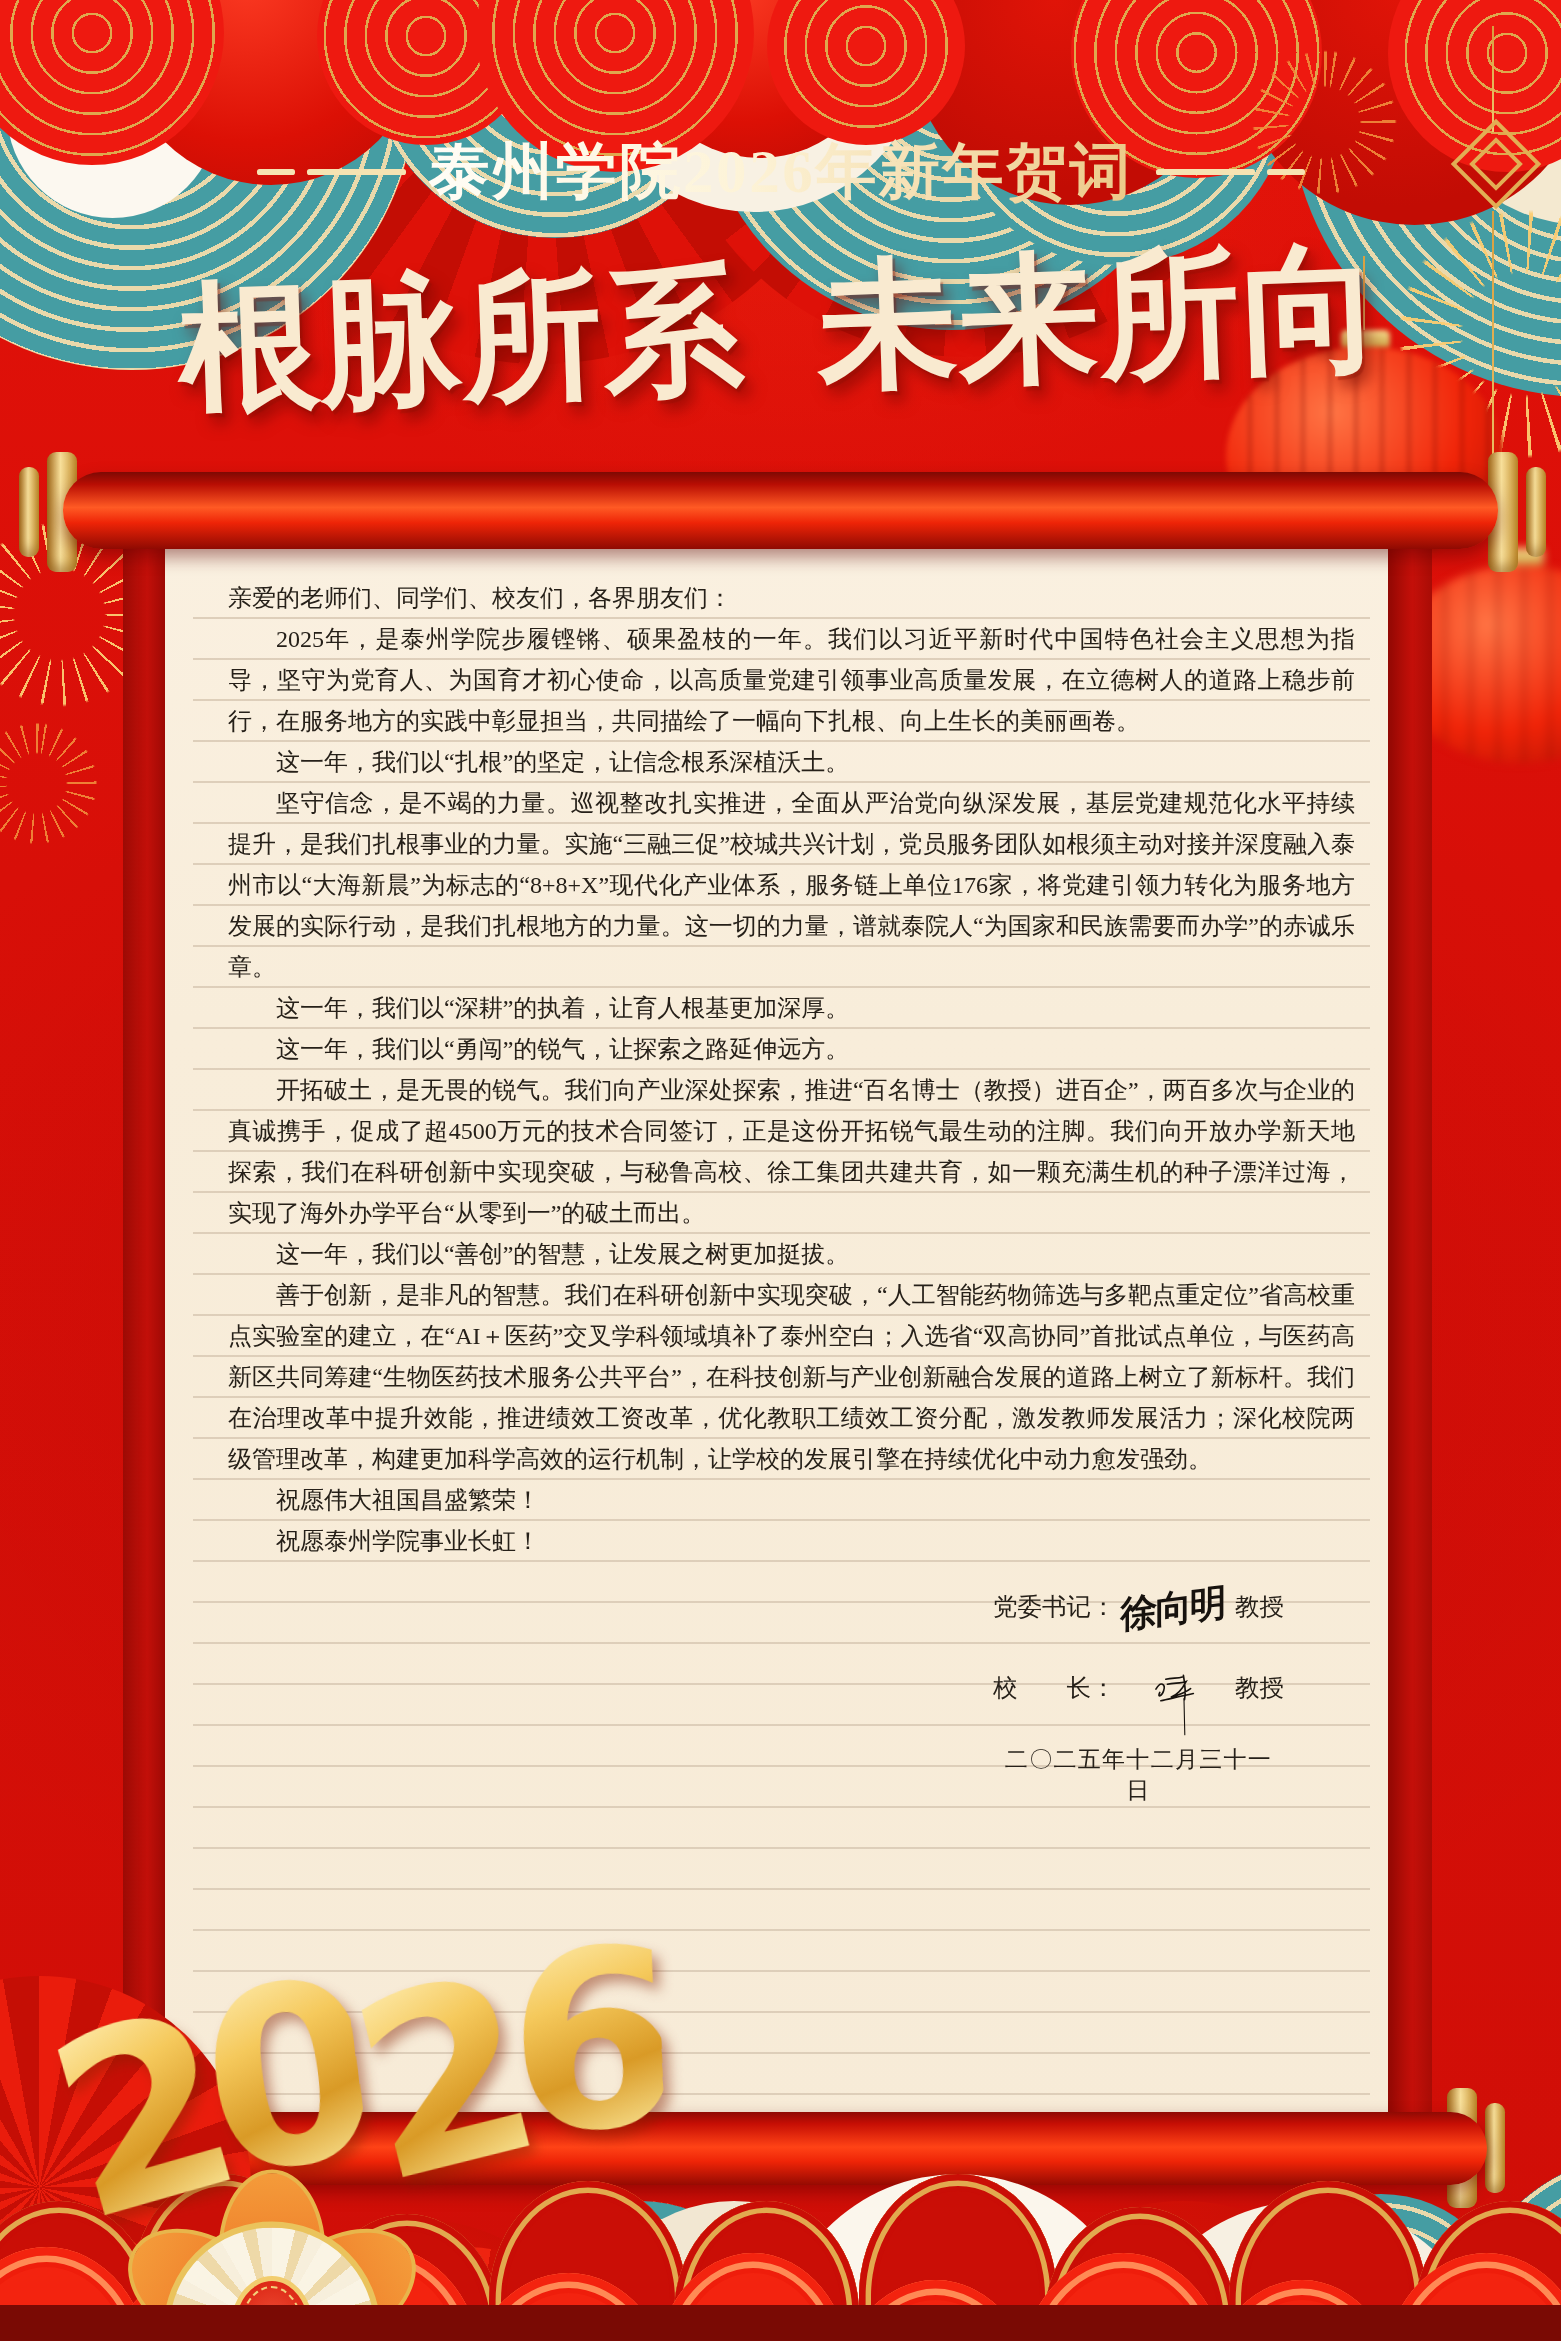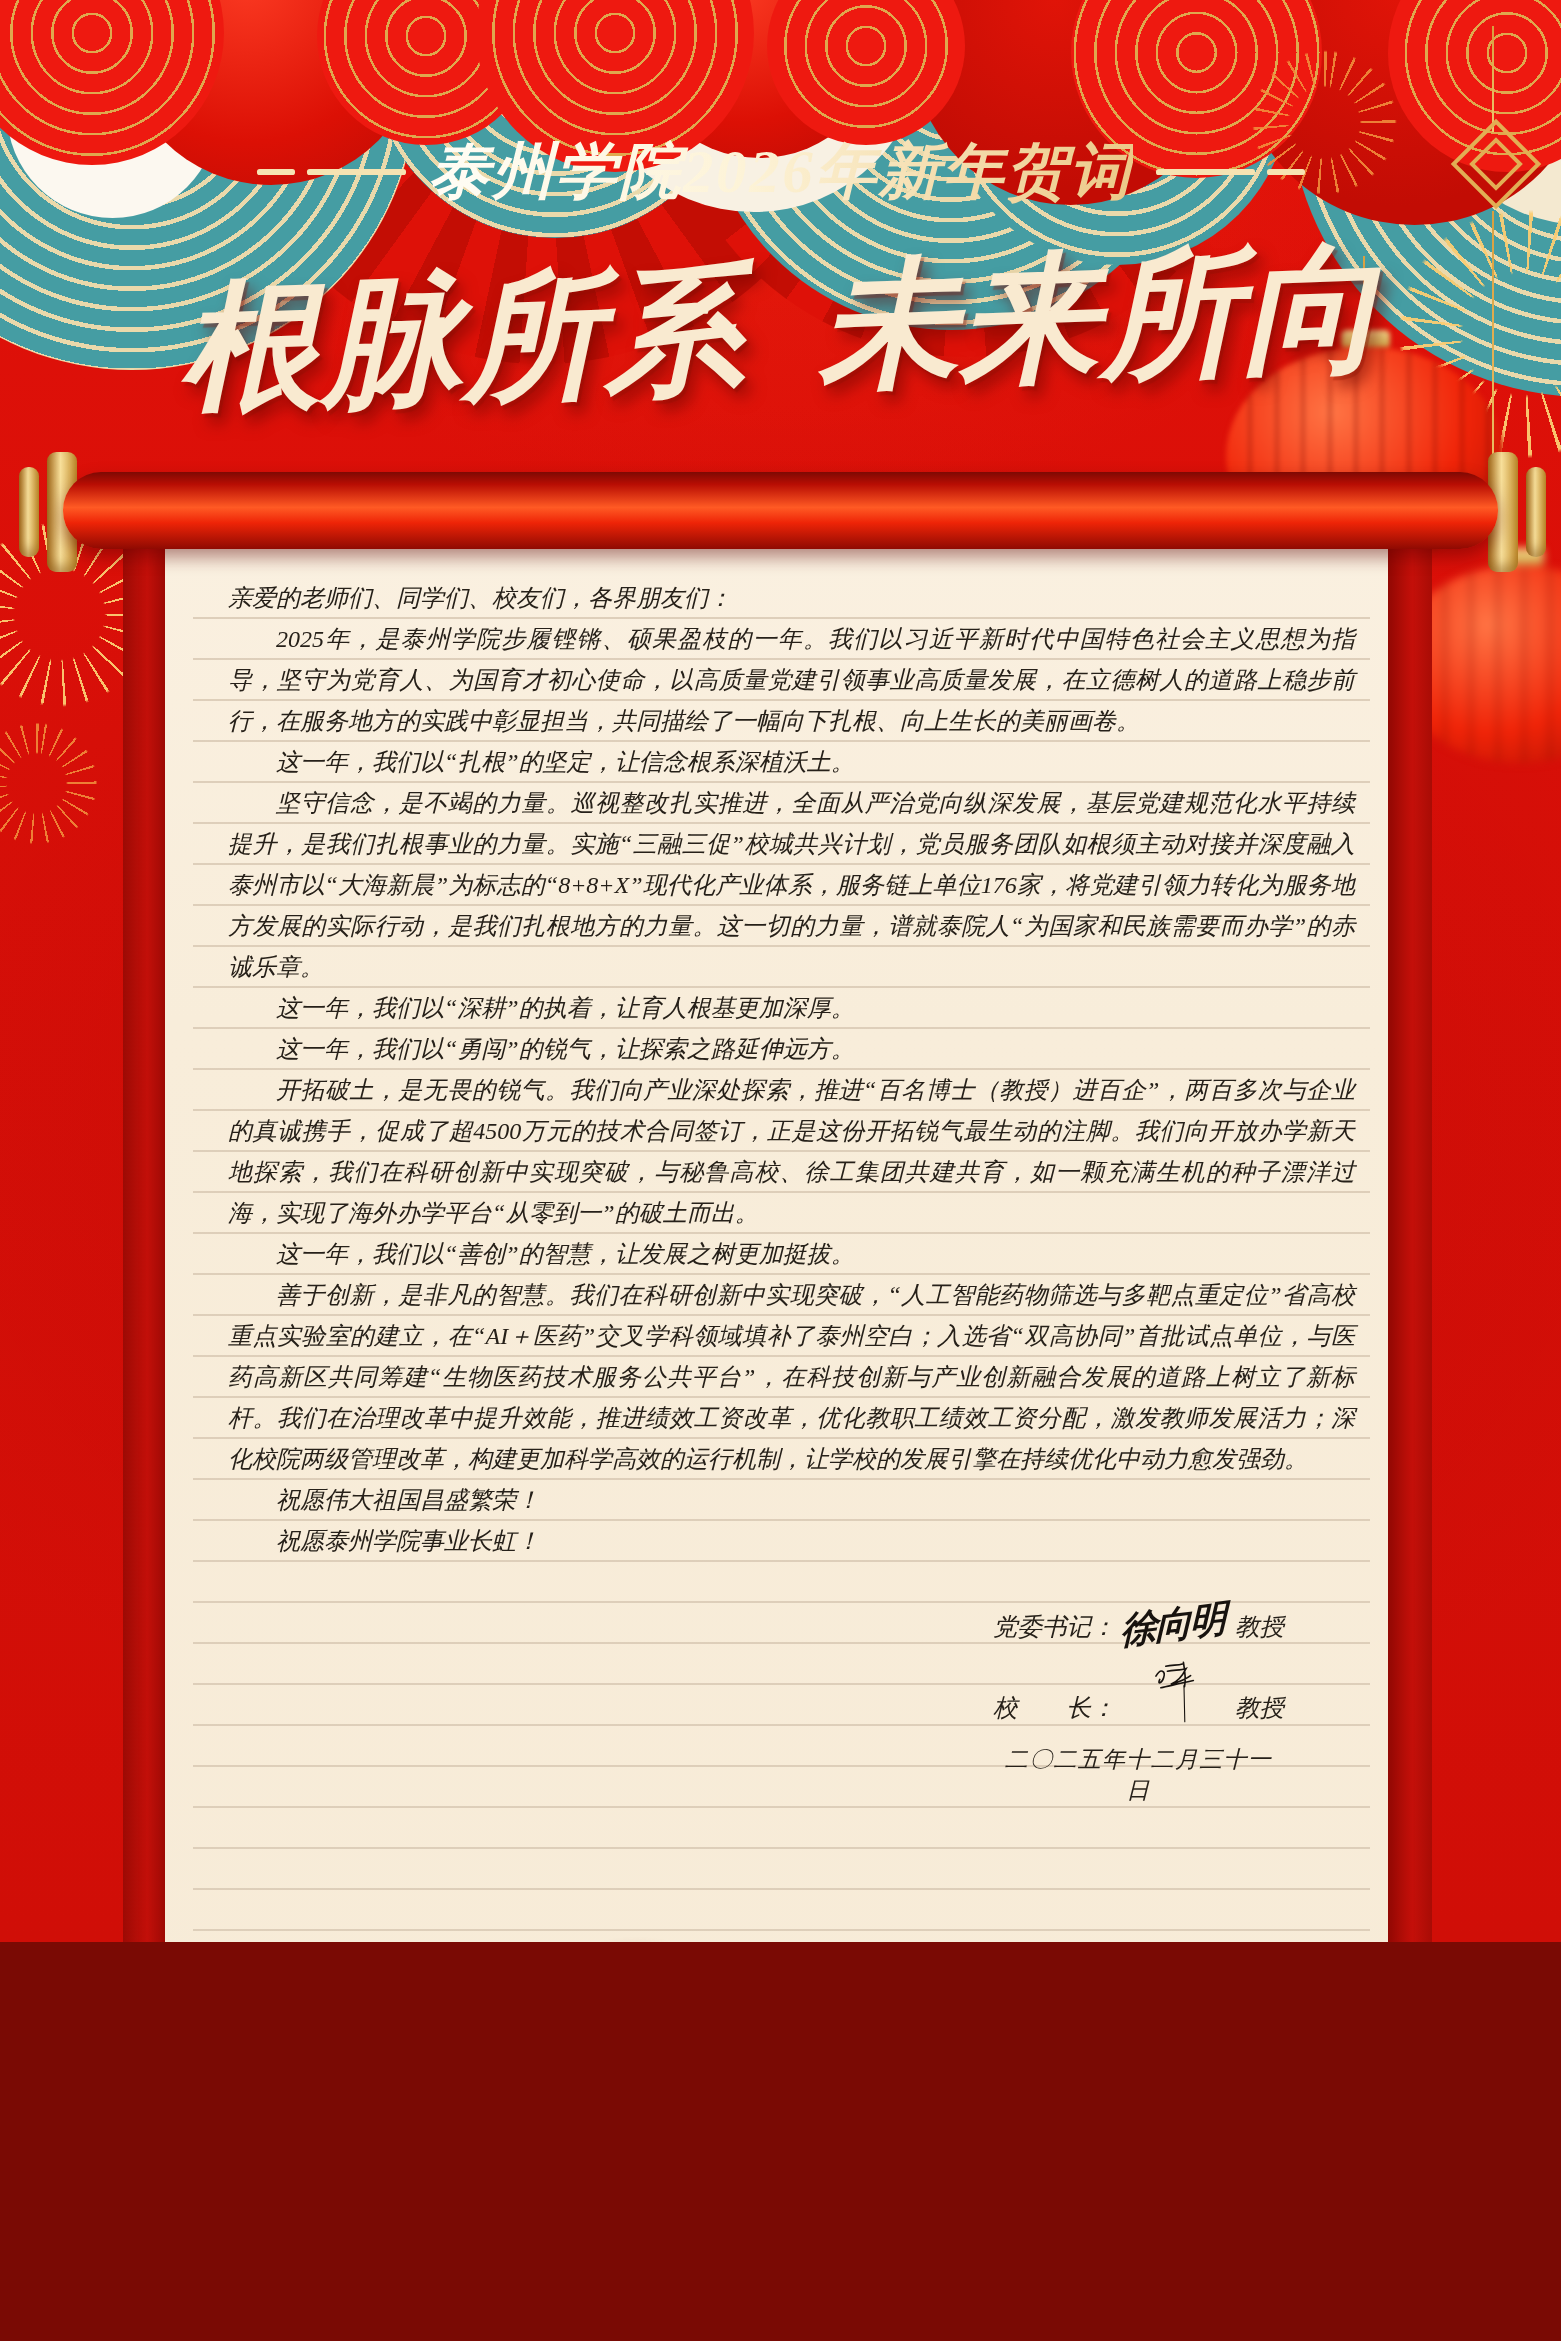--- a/index.html
+++ b/index.html
@@ -1,21 +1,21 @@
 <!DOCTYPE html>
 <html style="font-size:10.6px"><head>
 <meta charset="utf-8">
 <style>
   html,body{margin:0;padding:0;background:#7a0a04;}
-  #poster{position:relative;width:1562px;height:1942px;overflow:hidden;
+  #poster{position:relative;width:1562px;height:2305px;overflow:hidden;
     font-family:"Liberation Serif","DejaVu Serif",serif;
     background:
       radial-gradient(925px 595px at 50% 93px, rgba(255,70,25,.22), transparent 70%),
       radial-gradient(1256px 925px at 50% 58%, rgba(140,4,0,.22), transparent 78%),
-      linear-gradient(180deg,#e21109 0%,#d80f08 38%,#d00e07 100%); font-style: italic;}
+      linear-gradient(180deg,#e21109 0%,#d80f08 38%,#d00e07 100%);}
   
   .pfan{position:absolute;border-radius:50%;background:repeating-conic-gradient(#de1108 0deg 8deg,#c30d04 8deg 16deg);}
   .pfan2{background:repeating-conic-gradient(#ef2410 0deg 9deg,#d01005 9deg 18deg);}
   .pfan3{background:repeating-conic-gradient(#ea1c0c 0deg 10deg,#c50e05 10deg 20deg);}
   .swag{position:absolute;border-radius:50%;background:repeating-radial-gradient(circle,#459da3 0 16px,#ead9ab 16px 20.5px);}
   .cream{position:absolute;border-radius:50%;}
   .cring{position:absolute;border-radius:50%;background:repeating-radial-gradient(circle,#ee1910 0 18px,#dfa84e 18px 20.5px);}
   .cplain{position:absolute;border-radius:50%;background:radial-gradient(circle at 42% 32%,#fb3a22,#dc1005 60%,#c00c04 95%);}
   .cdark{position:absolute;border-radius:50%;background:radial-gradient(circle at 45% 35%,#e01408,#c20c04 70%);}
   .pb{position:absolute;border-radius:50% 50% 0 0 / 42% 42% 0 0;background:#ca0e06;
@@ -51,21 +51,21 @@
   #paper{position:absolute;left:165px;top:537px;width:1223px;height:1618px;z-index:6;
       background:linear-gradient(180deg,#faf0e0 0%,#f8edda 30%,#f7ebd7 100%);
       box-shadow:0 10.6px 22.5px rgba(100,0,0,.38);}
   #rules{position:absolute;left:28px;right:18.5px;top:41px;height:1546px;opacity:.85;z-index:0;
       background:repeating-linear-gradient(180deg, transparent 0 39px, #d9c9b4 39px 41px, transparent 41px 41px);}
   #letter{position:relative;z-index:1;padding:41px 33px 0 63px;}
   #letter p{margin:0;font-size:24px;line-height:41px;text-align:justify;color:#262019;}
   #letter p.indent{text-indent:2em;}
   
   .sig-block{width:291px;margin:16px 71px 0 auto;position:relative;}
-  .sig-row{display:flex;align-items:flex-end;height:53px;font-size:24.5px;color:#262019;margin-top:28px;}
+  .sig-row{display:flex;align-items:flex-start;height:53px;font-size:24.5px;color:#262019;margin-top:28px;}
   .sig-name{display:inline-block;font-size:37px;font-weight:700;line-height:1;color:#17120e;
       transform:rotate(-7deg) skewX(-7deg);letter-spacing:-2px;margin-left:4px;}
   .sig-suffix{margin-left:auto;}
   .sig-svg{width:112px;height:66px;overflow:visible;margin-left:4px;}
   .sig-date{margin-top:20px;text-align:center;font-size:23px;letter-spacing:1.3px;color:#262019;}
   
   #title-row{position:absolute;top:131px;left:0;right:0;display:flex;justify-content:center;align-items:center;gap:22.5px;z-index:9;}
   .dash{height:5.3px;background:#f6e3b2;border-radius:2.6px;}
   .dl{width:99px;} .ds{width:38px;}
   .dashes{display:flex;gap:12px;align-items:center;}

